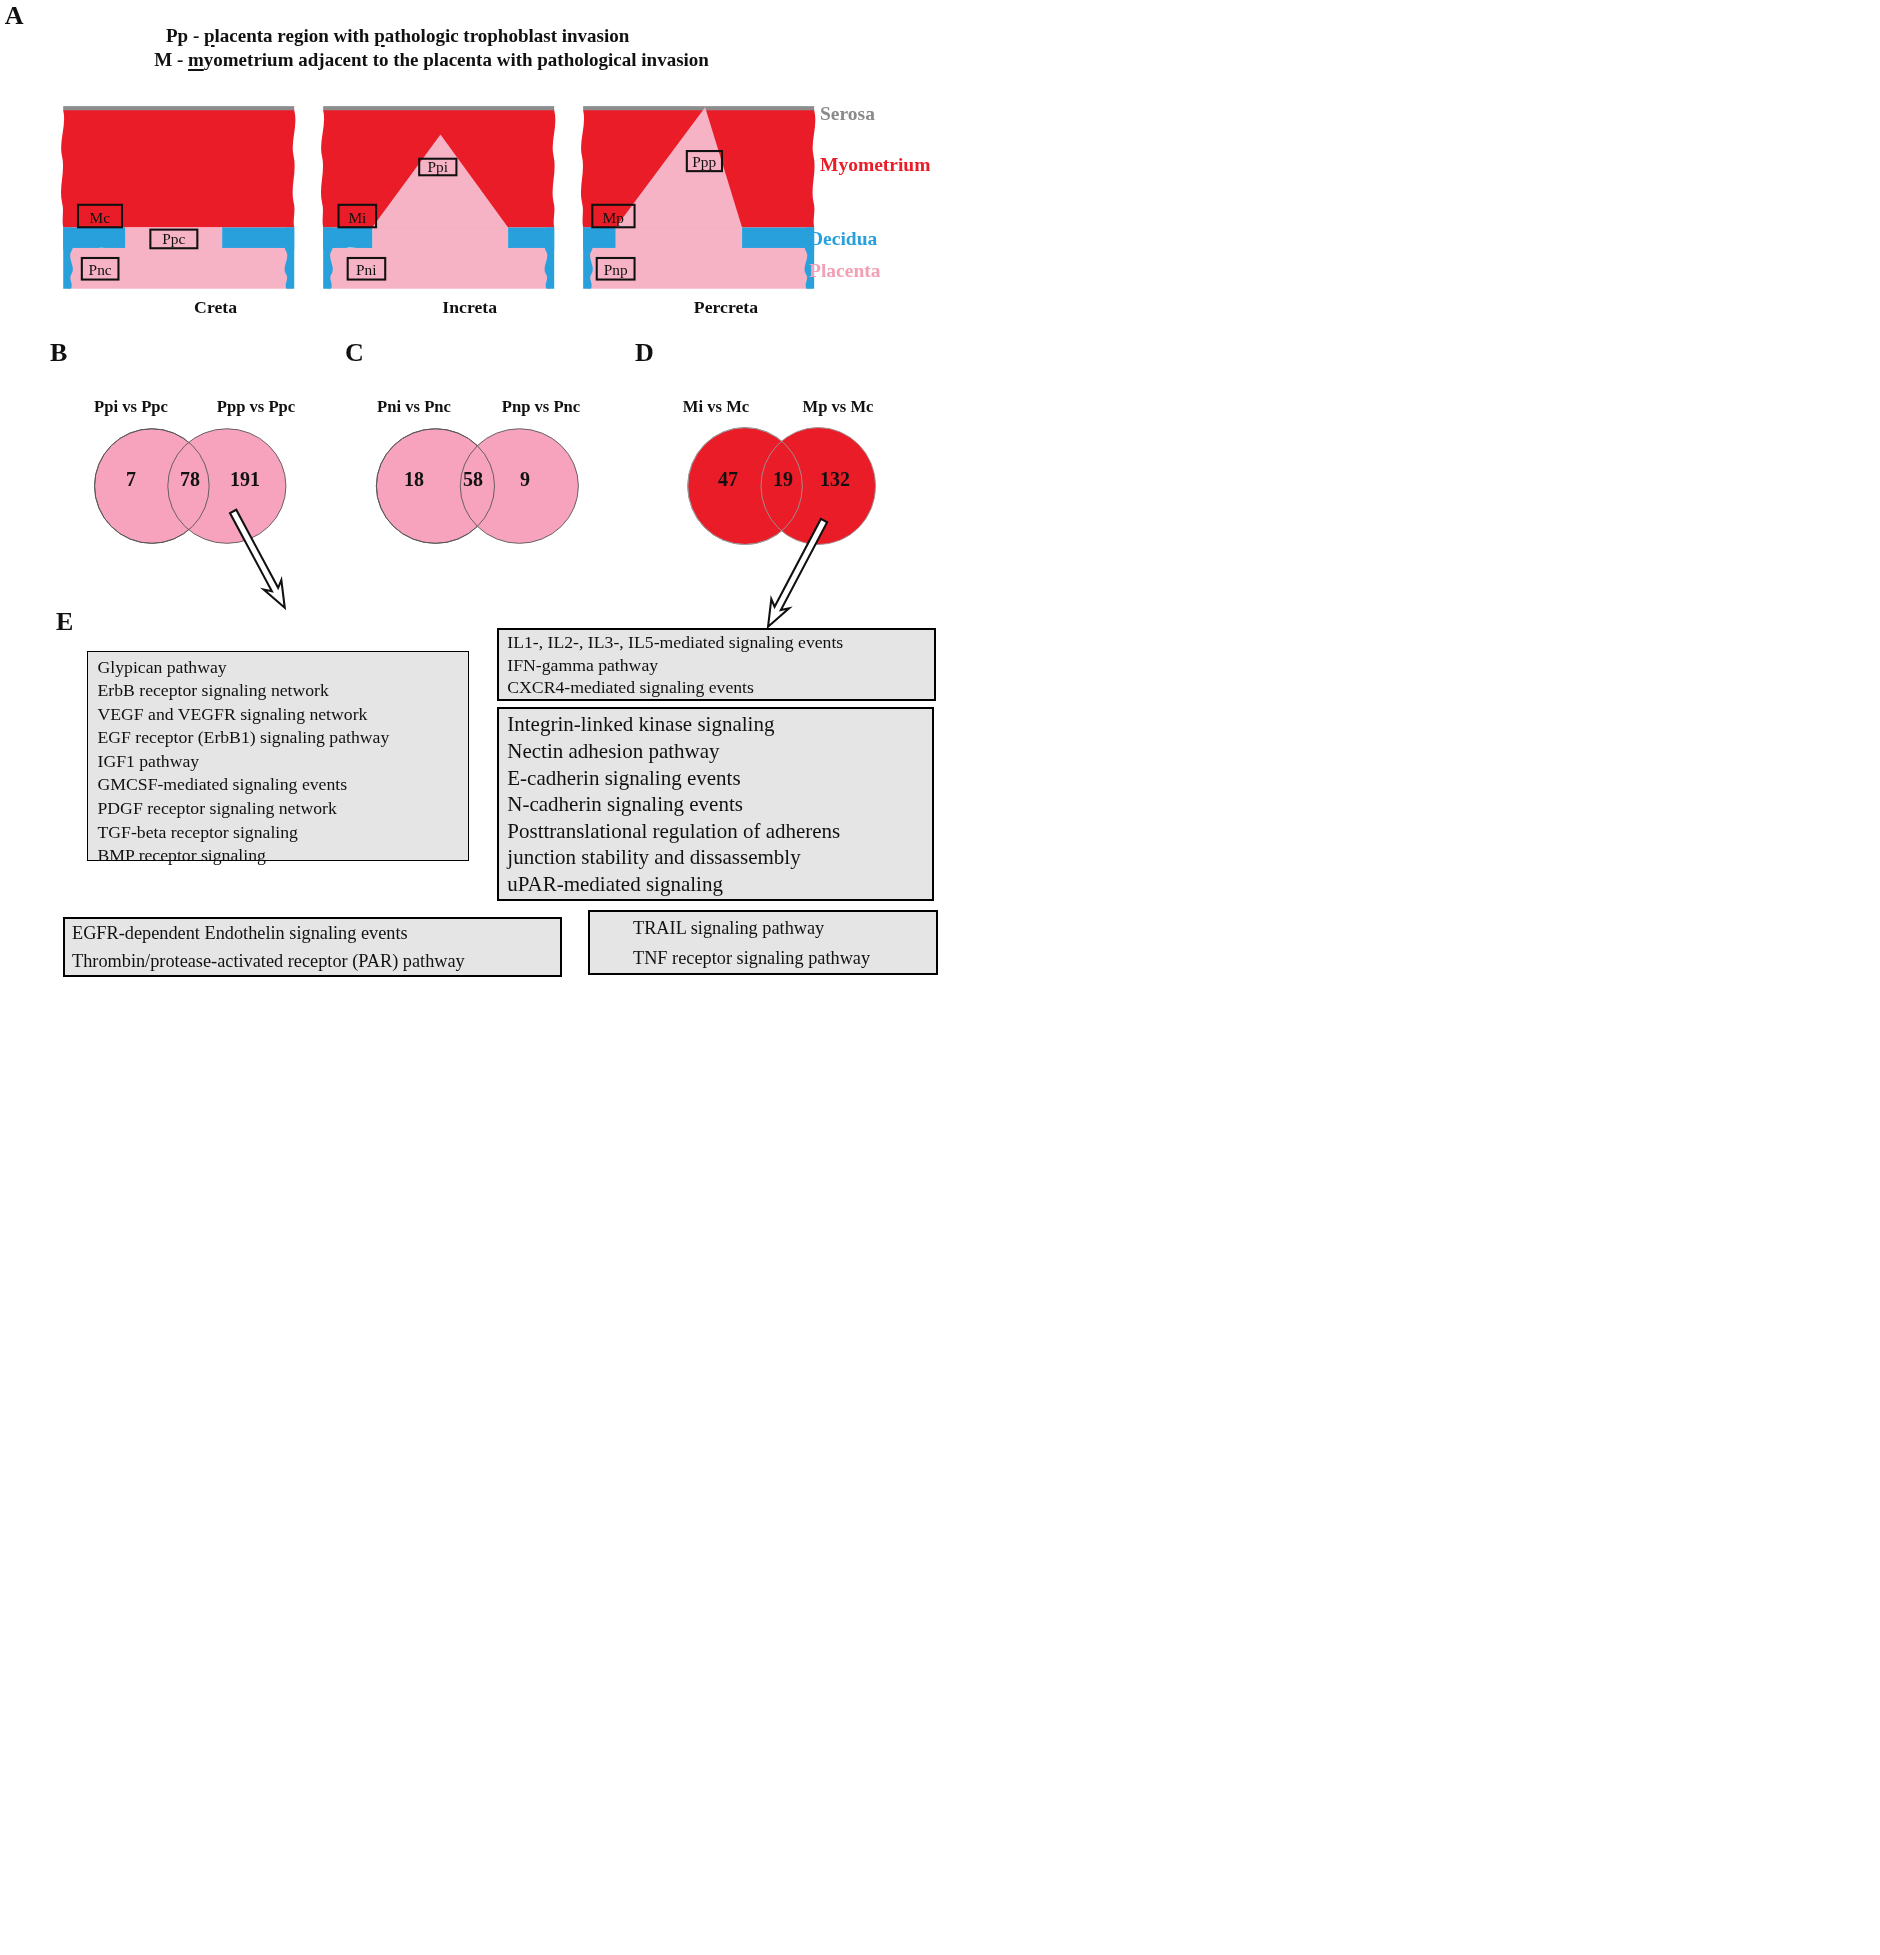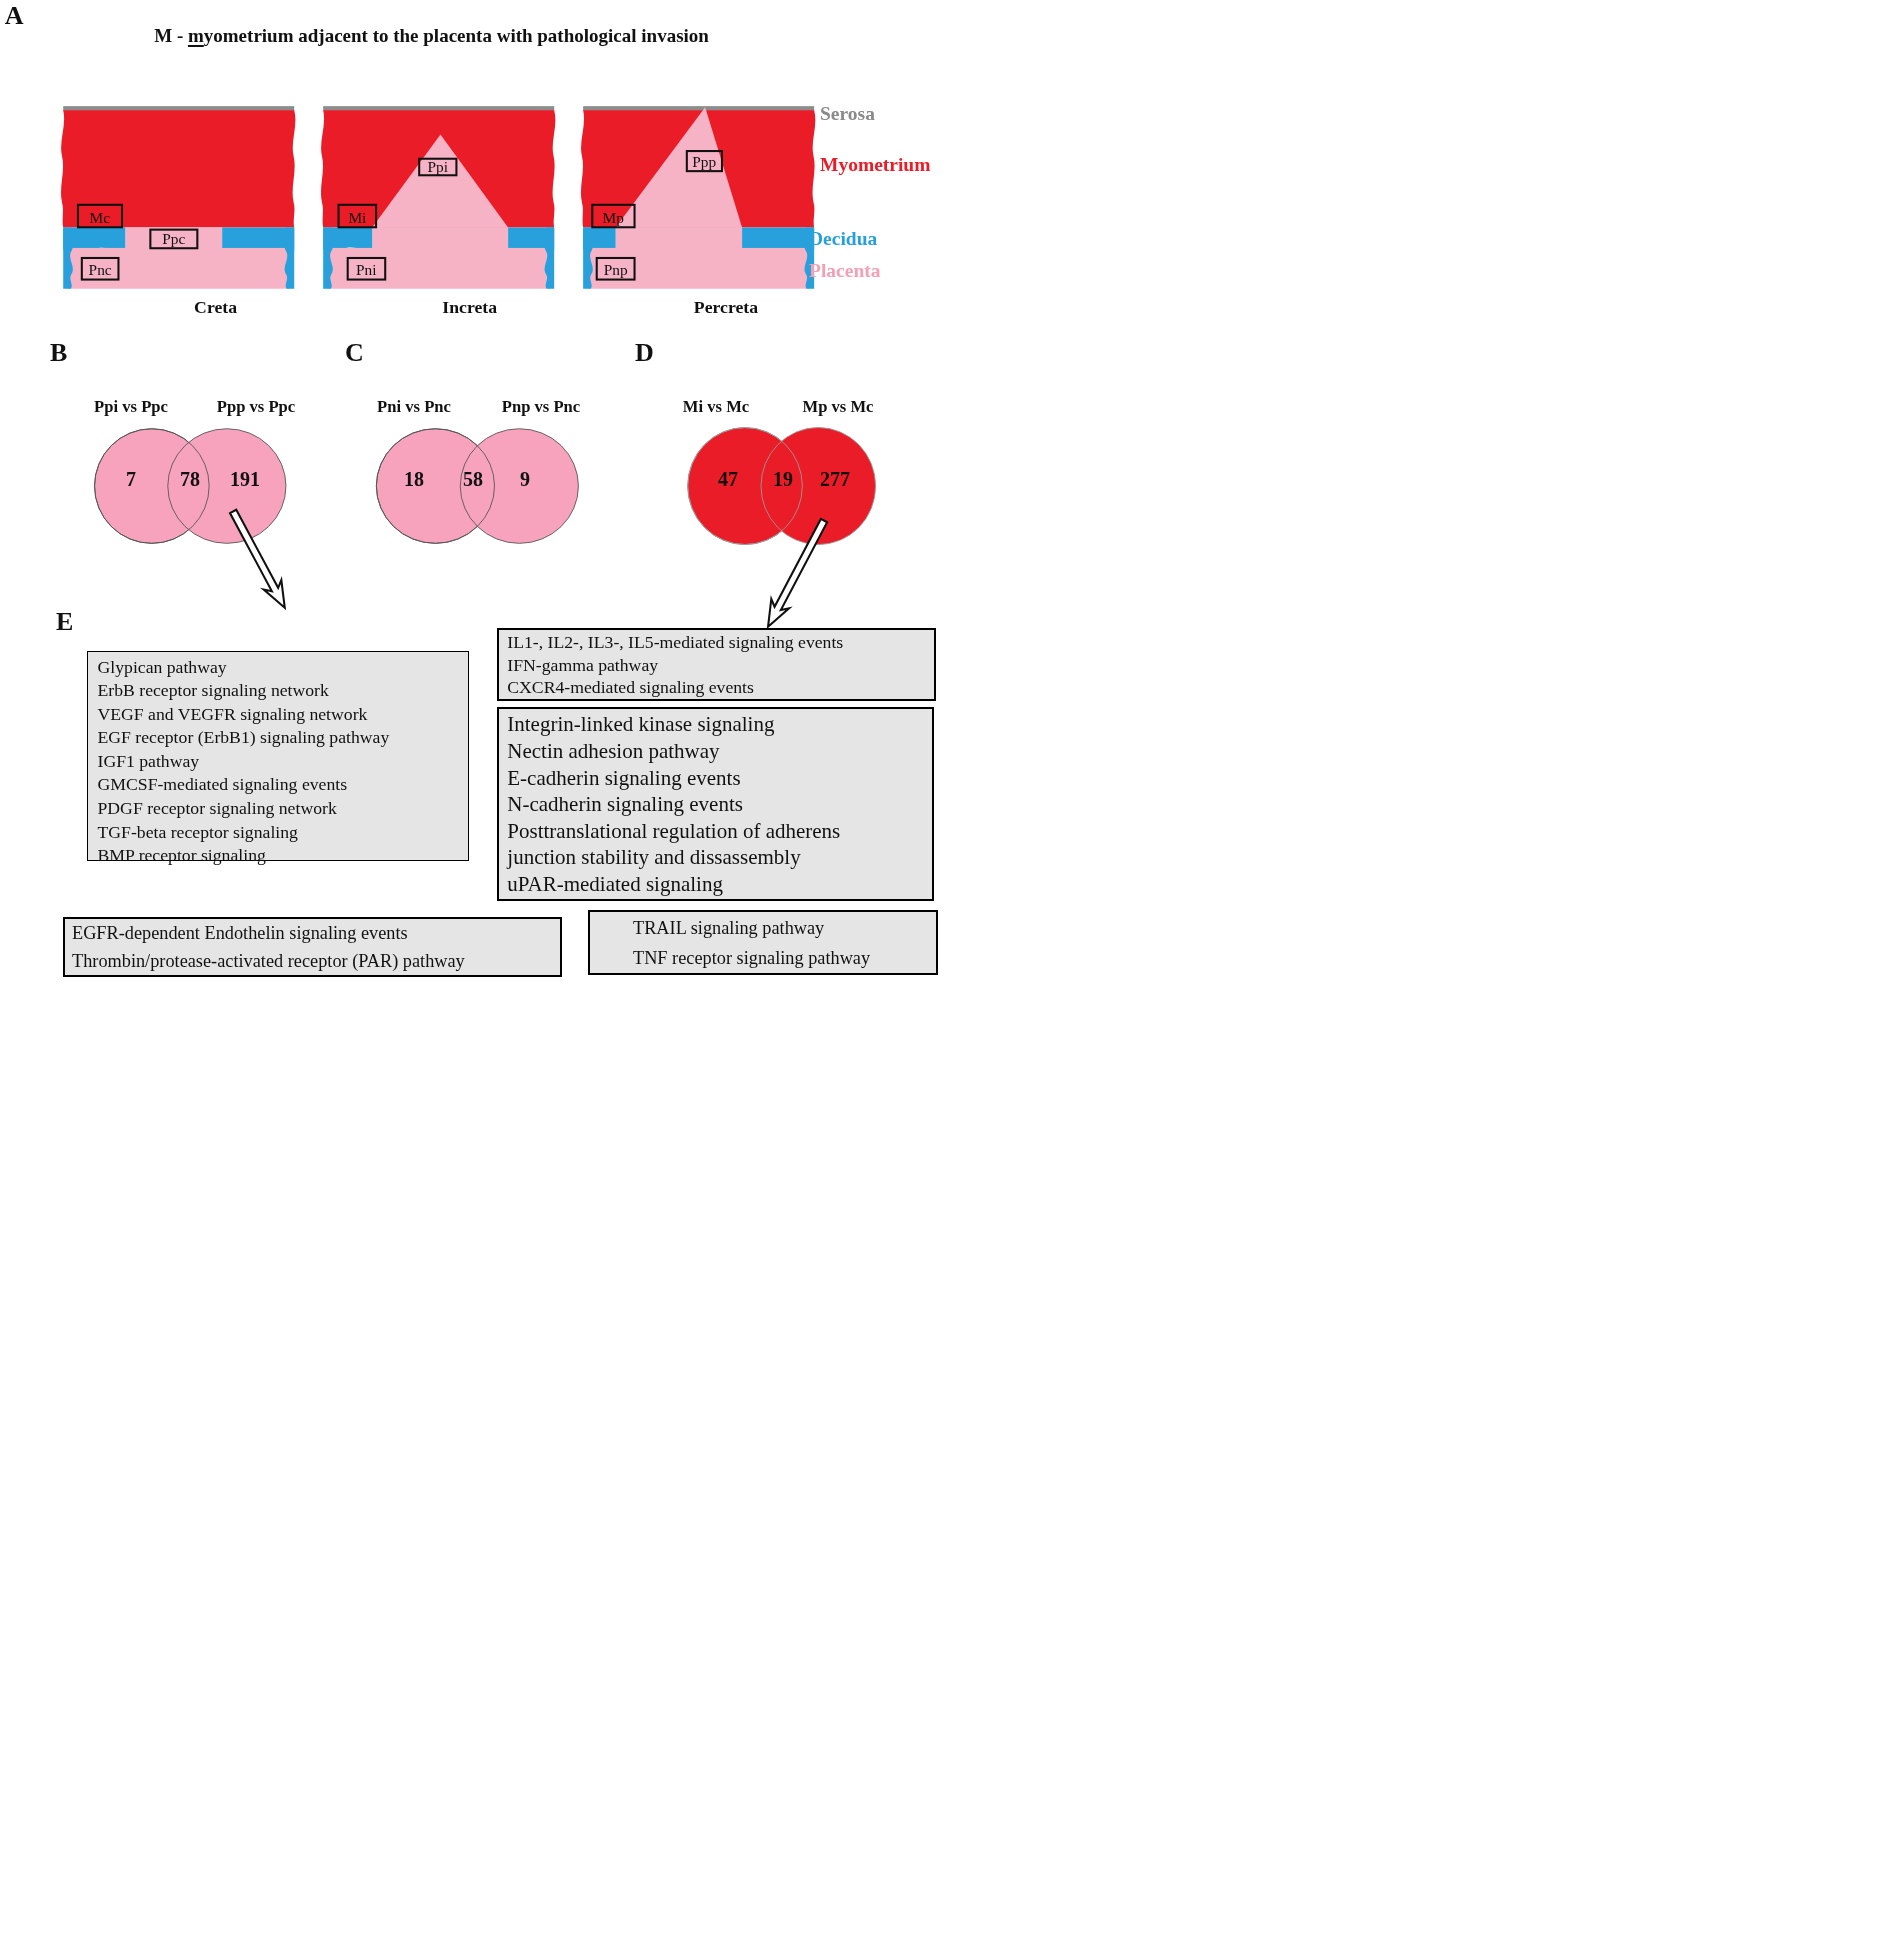--- a/index.html
+++ b/index.html
@@ -115,20 +115,21 @@
     <polygon points="0,0 -17,-44 -6,-35 -6,-185 6,-185 6,-35 17,-44" fill="#fff" stroke="#111" stroke-width="3.5"></polygon>
   </g>
   <g transform="translate(1300,1060) rotate(27.8)">
     <polygon points="0,0 -17,-44 -6,-35 -6,-203 6,-203 6,-35 17,-44" fill="#fff" stroke="#111" stroke-width="3.5"></polygon>
   </g>
 </svg>
 
 <div class="abs panel-letter" style="left:4.7px;top:3px;">A</div>
 
 <div class="abs legend">
+    <div class="legend-line"><span>Pp - </span><span class="u">p</span><span>lacenta region with </span><span class="u">p</span><span>athologic trophoblast invasion</span></div>
     <div class="legend-line legend-line-m"><span>M - </span><span class="u">m</span><span>yometrium adjacent to the placenta with pathological invasion</span></div>
   </div>
 
 <div class="abs caption" style="left:119px;">Creta</div>
 <div class="abs caption" style="left:379px;">Increta</div>
 <div class="abs caption" style="left:640px;">Percreta</div>
 
 <div class="abs layer-label" style="left: 820px; top: 103px; color: rgb(138, 138, 138);">Serosa</div>
 <div class="abs layer-label" style="left: 820px; top: 154px; color: rgb(234, 28, 39);">Myometrium</div>
 <div class="abs layer-label" style="left: 809px; top: 228px; color: rgb(40, 160, 220);">Decidua</div>
@@ -146,21 +147,21 @@
 <div class="abs venn-label" style="left:773px;">Mp vs Mc</div>
 
 <div class="abs venn-num" style="left:131px;">7</div>
 <div class="abs venn-num" style="left:190px;">78</div>
 <div class="abs venn-num" style="left:245px;">191</div>
 <div class="abs venn-num" style="left:414px;">18</div>
 <div class="abs venn-num" style="left:473px;">58</div>
 <div class="abs venn-num" style="left:525px;">9</div>
 <div class="abs venn-num" style="left:728px;">47</div>
 <div class="abs venn-num" style="left:783px;">19</div>
-<div class="abs venn-num" style="left:835px;">277</div>
+<div class="abs venn-num" style="left:835px;">132</div>
 
 <div class="abs panel-letter" style="left:56px;top:609px;">E</div>
 
 <div class="abs pbox pbox-growth">
     <div class="pline">Glypican pathway</div>
     <div class="pline">ErbB receptor signaling network</div>
     <div class="pline">VEGF and VEGFR signaling network</div>
     <div class="pline">EGF receptor (ErbB1) signaling pathway</div>
     <div class="pline">IGF1 pathway</div>
     <div class="pline">GMCSF-mediated signaling events</div>

